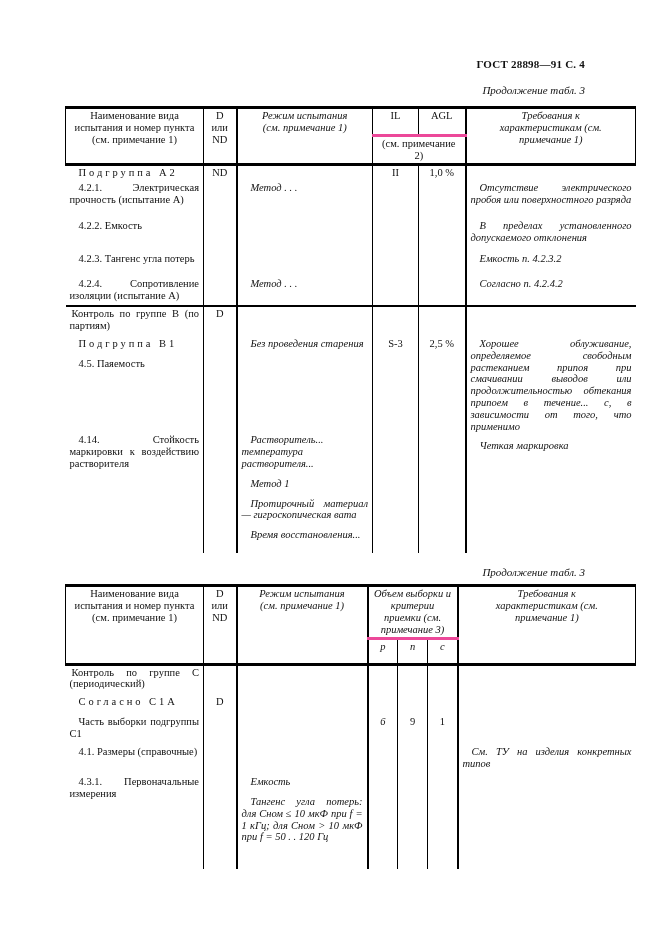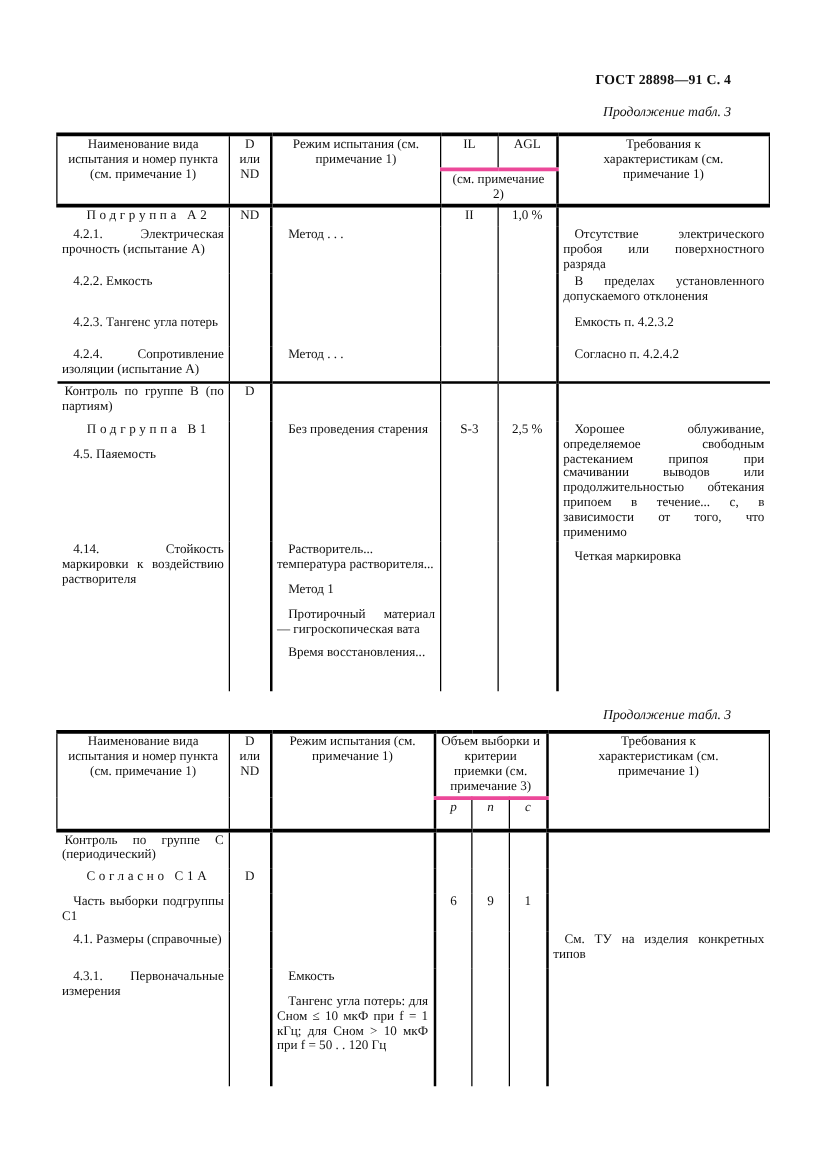--- a/index.html
+++ b/index.html
@@ -13,40 +13,40 @@
     text-align:right;padding-right:30px;
     font-weight:bold;font-size:11px;letter-spacing:.02em;
   }
   .caption{
     width:570px;box-sizing:border-box;margin:14px 0 0 45px;
     text-align:right;padding-right:30px;
     font-style:italic;font-size:11px;
   }
   table.t{
     border-collapse:collapse;table-layout:fixed;width:570px;
-    margin:10px 0 0 45px;
+    margin:10px 0 0 65px;
   }
   table.t td{vertical-align:top;padding:1px 4px;font-size:10.5px;line-height:11.8px;}
   thead td{
     text-align:center;font-size:9.5px;line-height:11.5px;padding:4px 2px;
     border-top:3px solid #000;vertical-align:middle;
   }
   .hb{border-bottom:3px solid #000;}
   .hb1{border-bottom:3px solid #ec4899;}
   .ol{border-left:1px solid #000;}
   .or{border-right:1px solid #000;}
   .bl1{border-left:1px solid #000;}
-  .bl2{border-left:2px solid #000;}
+  .bl2{border-left:2px solid #000;font-style:italic;}
   tr.sec td{border-top:2px solid #000;}
   p{margin:0;}
   .ind{text-indent:9px;}
   .ind0{text-indent:2px;}
   .jst{text-align:justify;}
   .ctr{text-align:center;}
-  .sp{letter-spacing:.28em;text-align:center;}
+  .sp{letter-spacing:.28em;}
   .mt{margin-top:8px;}
   .mt2{margin-top:6px;}
   .hw{display:inline-block;max-width:125px;}
   .hw2{display:inline-block;max-width:104px;}
   .hw3{display:inline-block;max-width:126px;}
   .it{font-style:italic;}
   .num{text-align:center;padding-top:7px;}
 </style>
 </head>
 <body>

